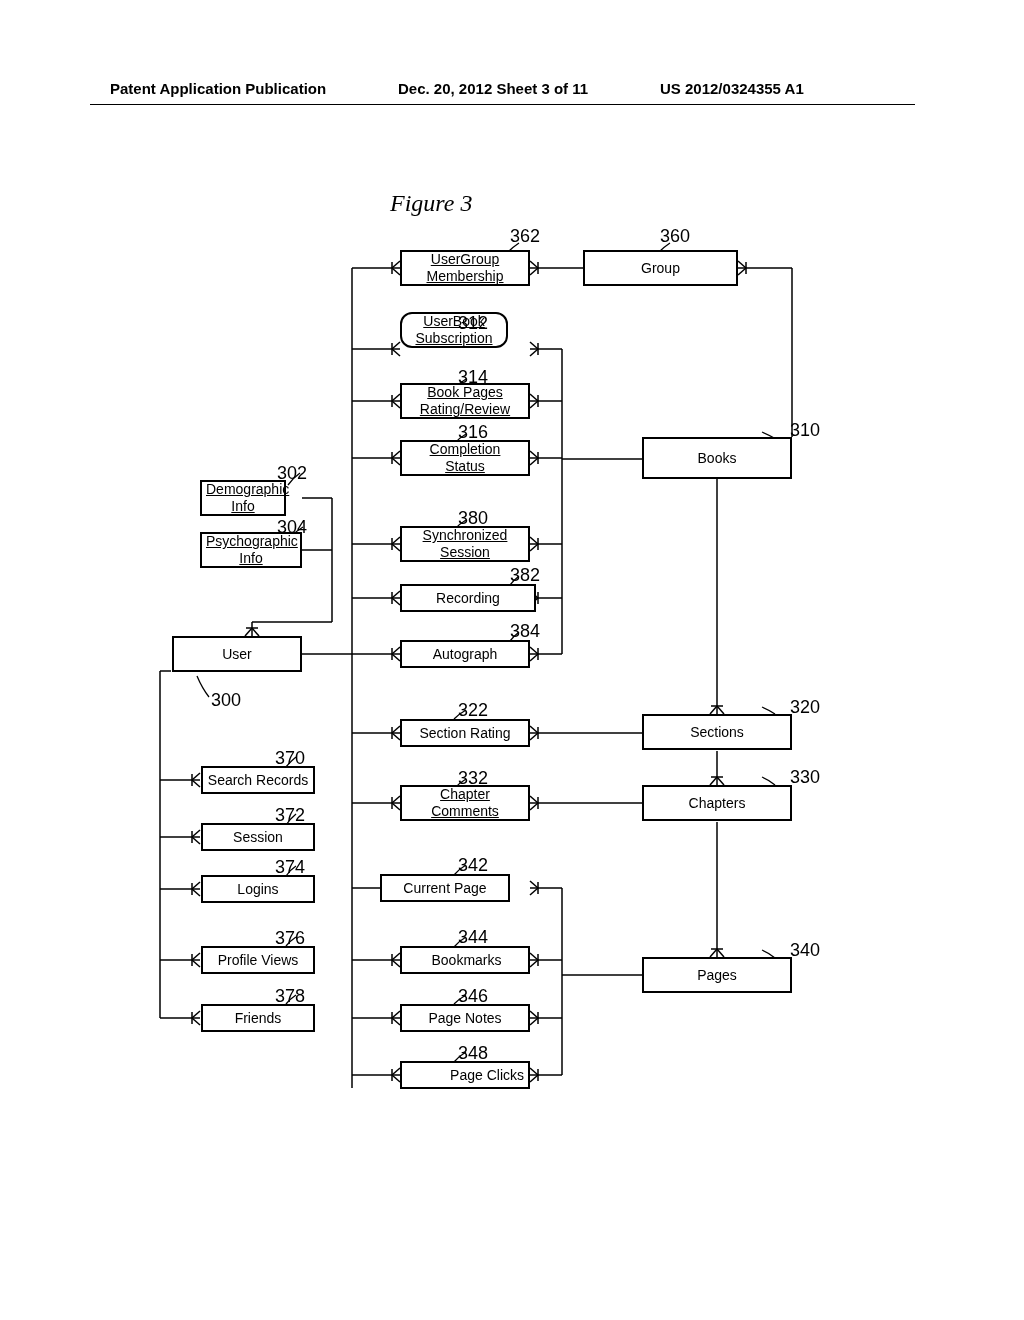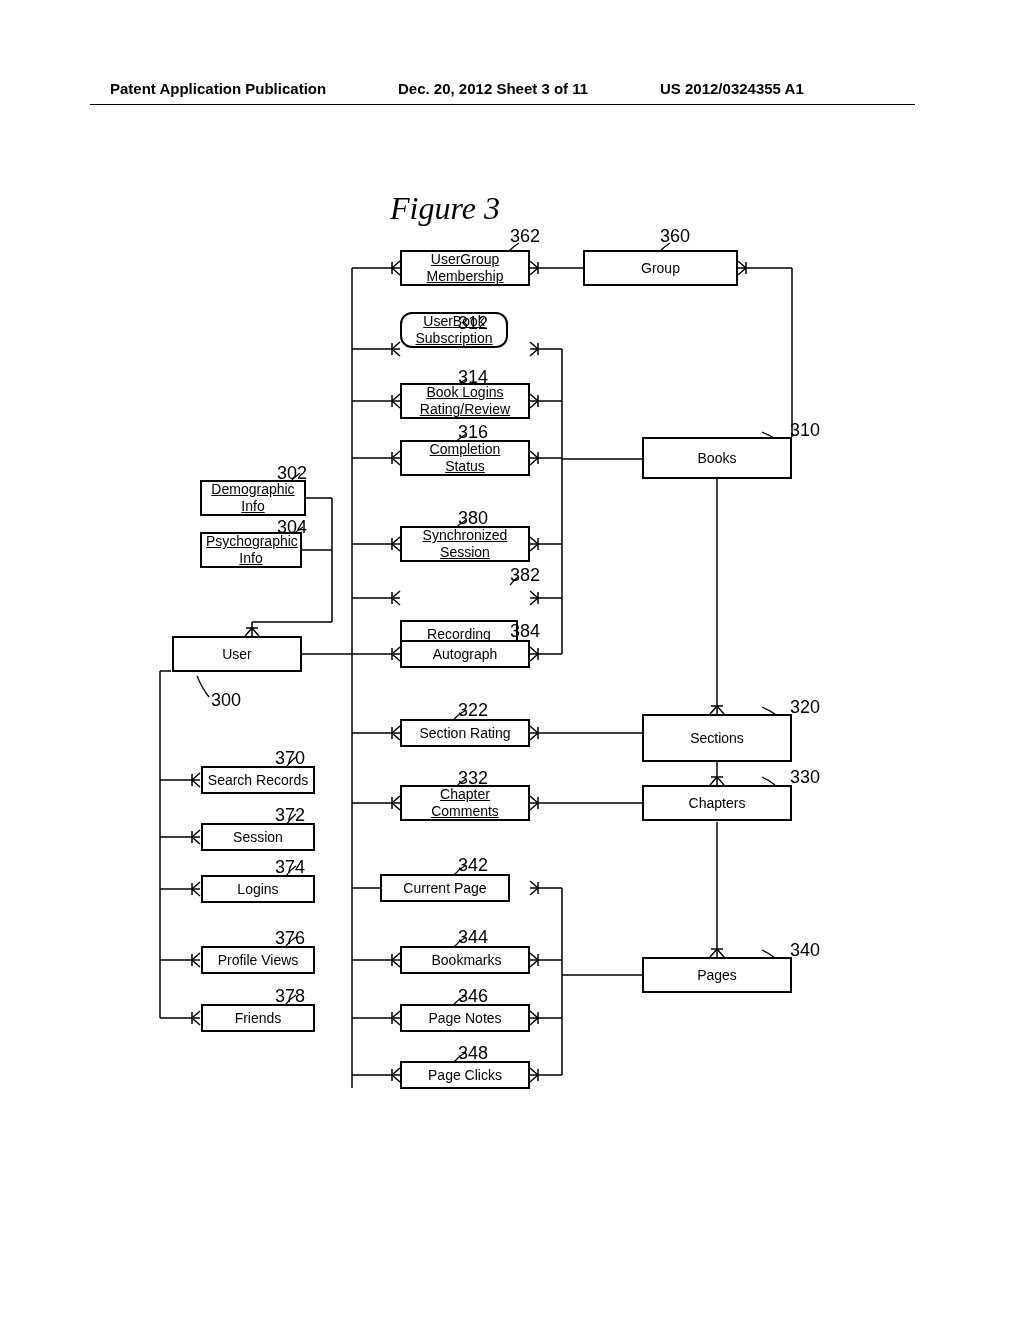--- a/index.html
+++ b/index.html
@@ -27,21 +27,21 @@
     left: 90px;
     width: 825px;
     height: 1px;
     background: #000;
   }
   .fig-title {
     position: absolute;
     left: 390px;
     top: 190px;
     font-family: "Monotype Corsiva", "Apple Chancery", cursive;
-    font-size: 32px;
+    font-size: 24px;
     font-style: italic;
   }
   .canvas {
     position: absolute;
     top: 0;
     left: 0;
     width: 1024px;
     height: 1320px;
   }
   .box {
@@ -247,21 +247,21 @@
     <path d="M 296 814 Q 290 819 286 825"></path>
     <path d="M 296 866 Q 290 870 286 876"></path>
     <path d="M 296 937 Q 290 941 286 946"></path>
     <path d="M 296 995 Q 290 999 286 1004"></path>
   </g>
 </svg>
 
 <div class="box" style="left:172px; top:636px; width:130px; height:36px;">
   <span>User</span>
 </div>
-<div class="box" style="left:200px; top:480px; width:106px; height:36px;">
+<div class="box" style="left:200px; top:480px; width:86px; height:36px;">
   <span class="u">Demographic</span>
   <span class="u">Info</span>
 </div>
 <div class="box" style="left:200px; top:532px; width:102px; height:36px;">
   <span class="u">Psychographic</span>
   <span class="u">Info</span>
 </div>
 <div class="box" style="left:201px; top:766px; width:114px; height:28px;">
   <span>Search Records</span>
 </div>
@@ -280,32 +280,32 @@
 
 <div class="box" style="left:400px; top:250px; width:130px; height:36px;">
   <span class="u">UserGroup</span>
   <span class="u">Membership</span>
 </div>
 <div class="box" style="left:400px; top:312px; width:108px; height:36px;border-radius:12px;">
   <span class="u">UserBook</span>
   <span class="u">Subscription</span>
 </div>
 <div class="box" style="left:400px; top:383px; width:130px; height:36px;">
-  <span class="u">Book Logins</span>
+  <span class="u">Book Pages</span>
   <span class="u">Rating/Review</span>
 </div>
 <div class="box" style="left:400px; top:440px; width:130px; height:36px;">
   <span class="u">Completion</span>
   <span class="u">Status</span>
 </div>
 <div class="box" style="left:400px; top:526px; width:130px; height:36px;">
   <span class="u">Synchronized</span>
   <span class="u">Session</span>
 </div>
-<div class="box" style="left:400px; top:584px; width:118px; height:28px;margin-top:36px;">
+<div class="box" style="left:400px; top:584px; width:136px; height:28px;">
   <span>Recording</span>
 </div>
 <div class="box" style="left:400px; top:640px; width:130px; height:28px;">
   <span>Autograph</span>
 </div>
 <div class="box" style="left:400px; top:719px; width:130px; height:28px;">
   <span>Section Rating</span>
 </div>
 <div class="box" style="left:400px; top:785px; width:130px; height:36px;">
   <span class="u">Chapter</span>
@@ -313,31 +313,31 @@
 </div>
 <div class="box" style="left:380px; top:874px; width:130px; height:28px;">
   <span>Current Page</span>
 </div>
 <div class="box" style="left:400px; top:946px; width:130px; height:28px;padding-left:7px;">
   <span>Bookmarks</span>
 </div>
 <div class="box" style="left:400px; top:1004px; width:130px; height:28px;">
   <span>Page Notes</span>
 </div>
-<div class="box" style="left:400px; top:1061px; width:130px; height:28px;">
+<div class="box" style="left:400px; top:1061px; width:130px; height:28px;text-align:right;">
   <span>Page Clicks</span>
 </div>
 
 <div class="box" style="left:583px; top:250px; width:155px; height:36px;">
   <span>Group</span>
 </div>
 <div class="box" style="left:642px; top:437px; width:150px; height:42px;">
   <span>Books</span>
 </div>
-<div class="box" style="left:642px; top:714px; width:150px; height:48px;text-align:center;">
+<div class="box" style="left:642px; top:714px; width:150px; height:36px;text-align:center;">
   <span>Sections</span>
 </div>
 <div class="box" style="left:642px; top:785px; width:150px; height:36px;">
   <span>Chapters</span>
 </div>
 <div class="box" style="left:642px; top:957px; width:150px; height:36px;">
   <span>Pages</span>
 </div>
 
 <div class="label" style="left:211px; top:690px;">300</div>

